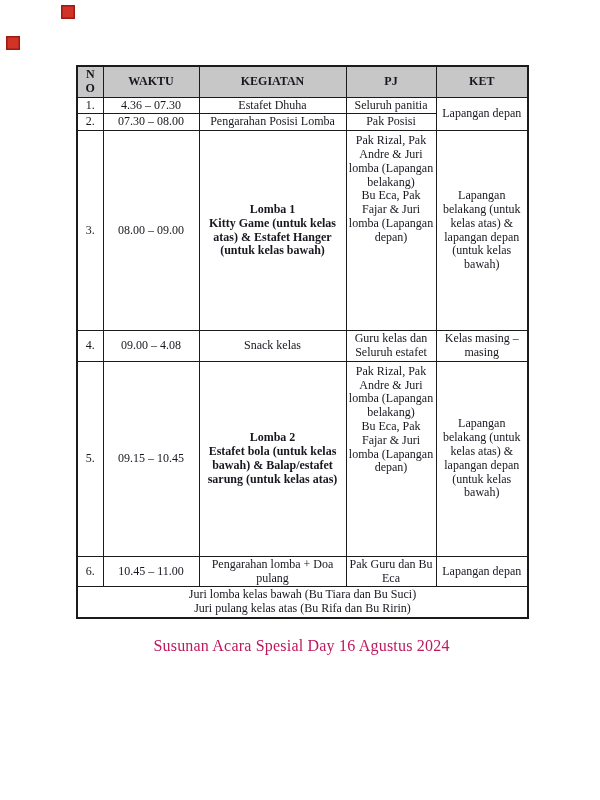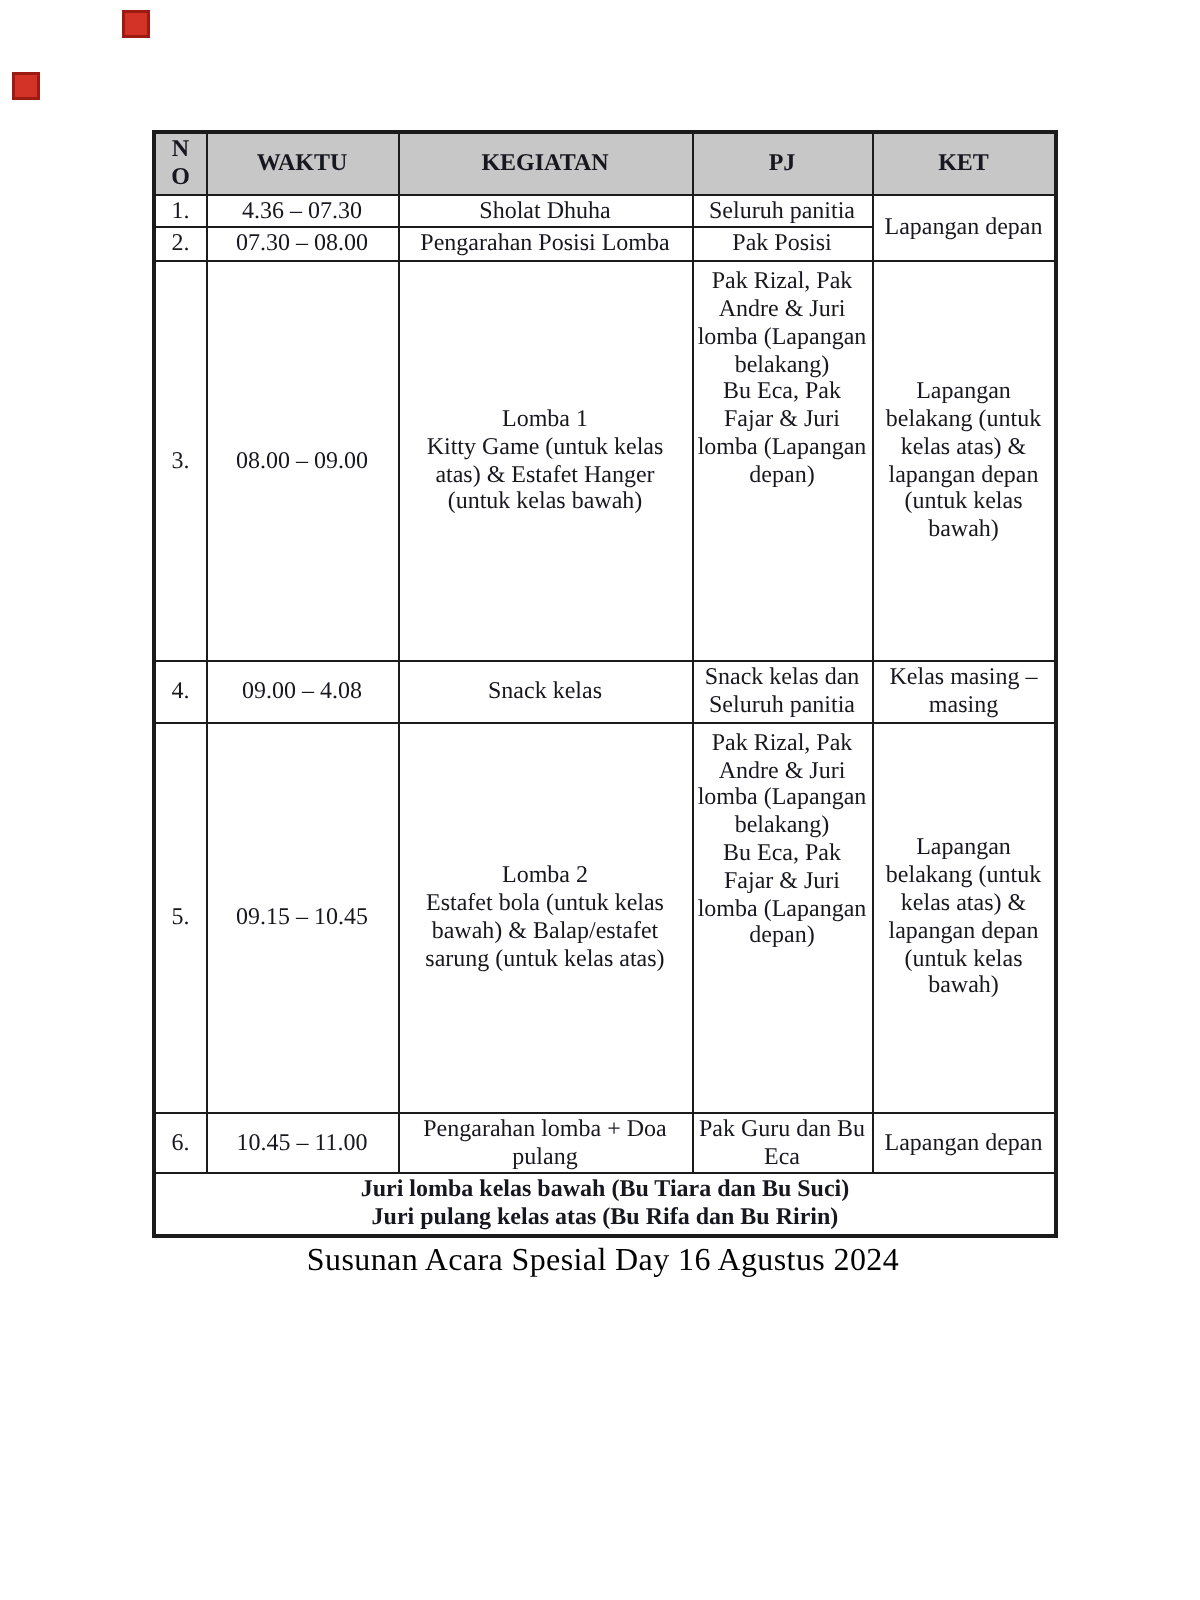--- a/index.html
+++ b/index.html
@@ -48,34 +48,34 @@
     font-weight: bold;
     height: 27px;
   }
   .th-no { white-space: pre-line; line-height: 1.05; }
   tr.r1 td { height: 12px; }
   tr.r2 td { height: 12px; }
   tr.r3 td { height: 197px; }
   tr.r4 td { height: 24px; }
   tr.r5 td { height: 192px; }
   tr.r6 td { height: 27px; }
-  tr.frow td { height: 24px; font-weight: bold; padding: 1px 2px; }
-  .pre { white-space: pre-line; }
+  tr.frow td { height: 24px; font-weight: normal; padding: 1px 2px; }
+  .pre { white-space: pre-line; font-weight: bold; }
   .pj-split {
     display: flex;
     flex-direction: column;
     width: 100%;
   }
   .pj-split.h3 { height: 193px; }
   .pj-split.h5 { height: 188px; }
   .caption {
-    margin-top: 3px;
+    margin-top: 18px;
     text-align: center;
     font-size: 16px;
-    color: #000000;
+    color: #be185d;
     letter-spacing: 0.2px;
   }
 </style>
 </head>
 <body>
 
 <div class="page">
 
   <div class="red-sq sq1"></div>
   <div class="red-sq sq2"></div>
@@ -96,21 +96,21 @@
           <th>WAKTU</th>
           <th>KEGIATAN</th>
           <th>PJ</th>
           <th>KET</th>
         </tr>
       </thead>
       <tbody>
         <tr class="r1">
           <td>1.</td>
           <td>4.36 – 07.30</td>
-          <td>Sholat Dhuha</td>
+          <td>Estafet Dhuha</td>
           <td>Seluruh panitia</td>
           <td rowspan="2">Lapangan depan</td>
         </tr>
         <tr class="r2">
           <td>2.</td>
           <td>07.30 – 08.00</td>
           <td>Pengarahan Posisi Lomba</td>
           <td>Pak Posisi</td>
         </tr>
         <tr class="r3">
@@ -123,21 +123,21 @@
               <div>Pak Rizal, Pak Andre &amp; Juri lomba (Lapangan belakang)</div>
               <div>Bu Eca, Pak Fajar &amp; Juri lomba (Lapangan depan)</div>
             </div>
           </td>
           <td>Lapangan belakang (untuk kelas atas) &amp; lapangan depan (untuk kelas bawah)</td>
         </tr>
         <tr class="r4">
           <td>4.</td>
           <td>09.00 – 4.08</td>
           <td>Snack kelas</td>
-          <td>Snack kelas dan Seluruh panitia</td>
+          <td>Guru kelas dan Seluruh estafet</td>
           <td>Kelas masing – masing</td>
         </tr>
         <tr class="r5">
           <td>5.</td>
           <td>09.15 – 10.45</td>
           <td class="pre">Lomba 2
 Estafet bola (untuk kelas bawah) &amp; Balap/estafet sarung (untuk kelas atas)</td>
           <td>
             <div class="pj-split h5">
               <div>Pak Rizal, Pak Andre &amp; Juri lomba (Lapangan belakang)</div>

